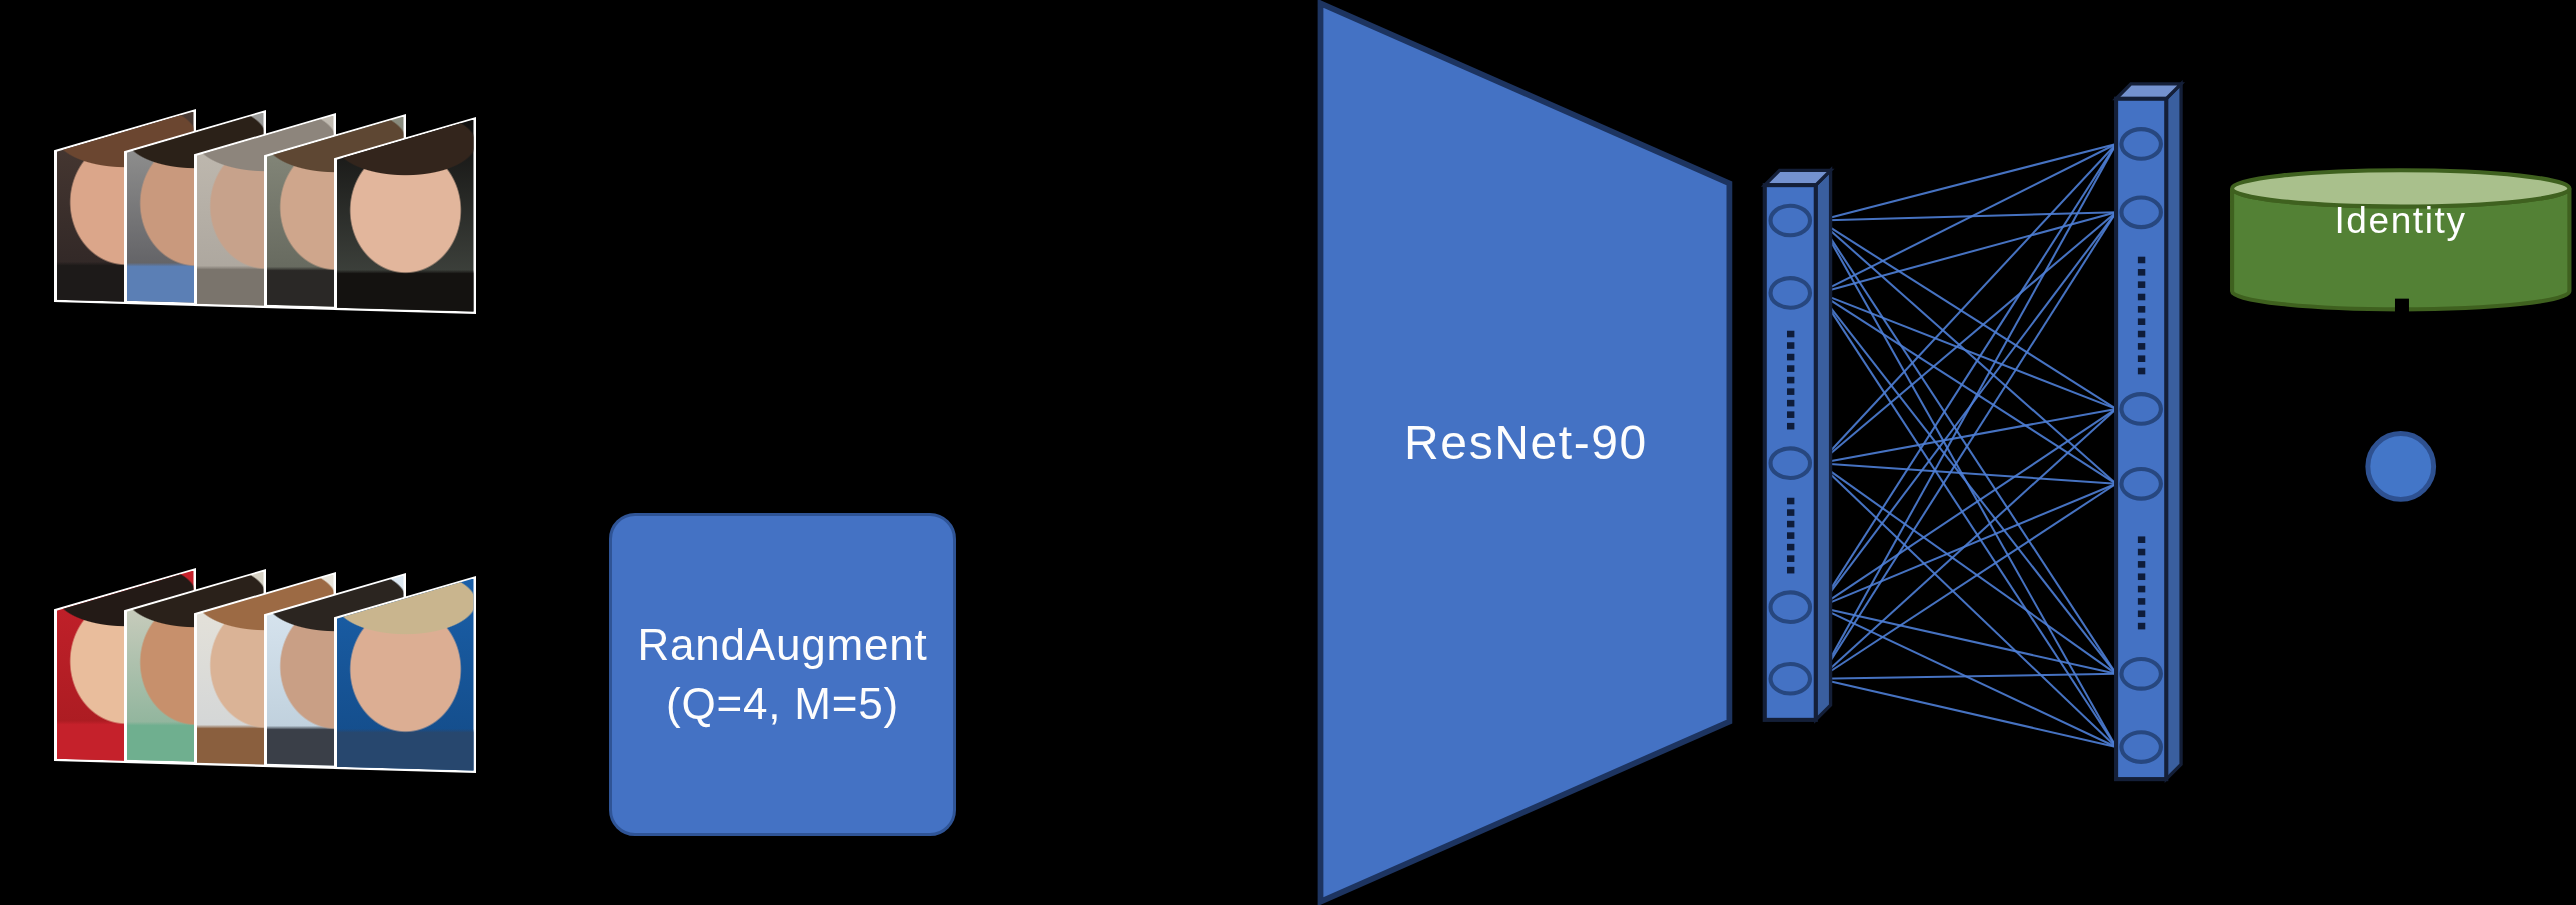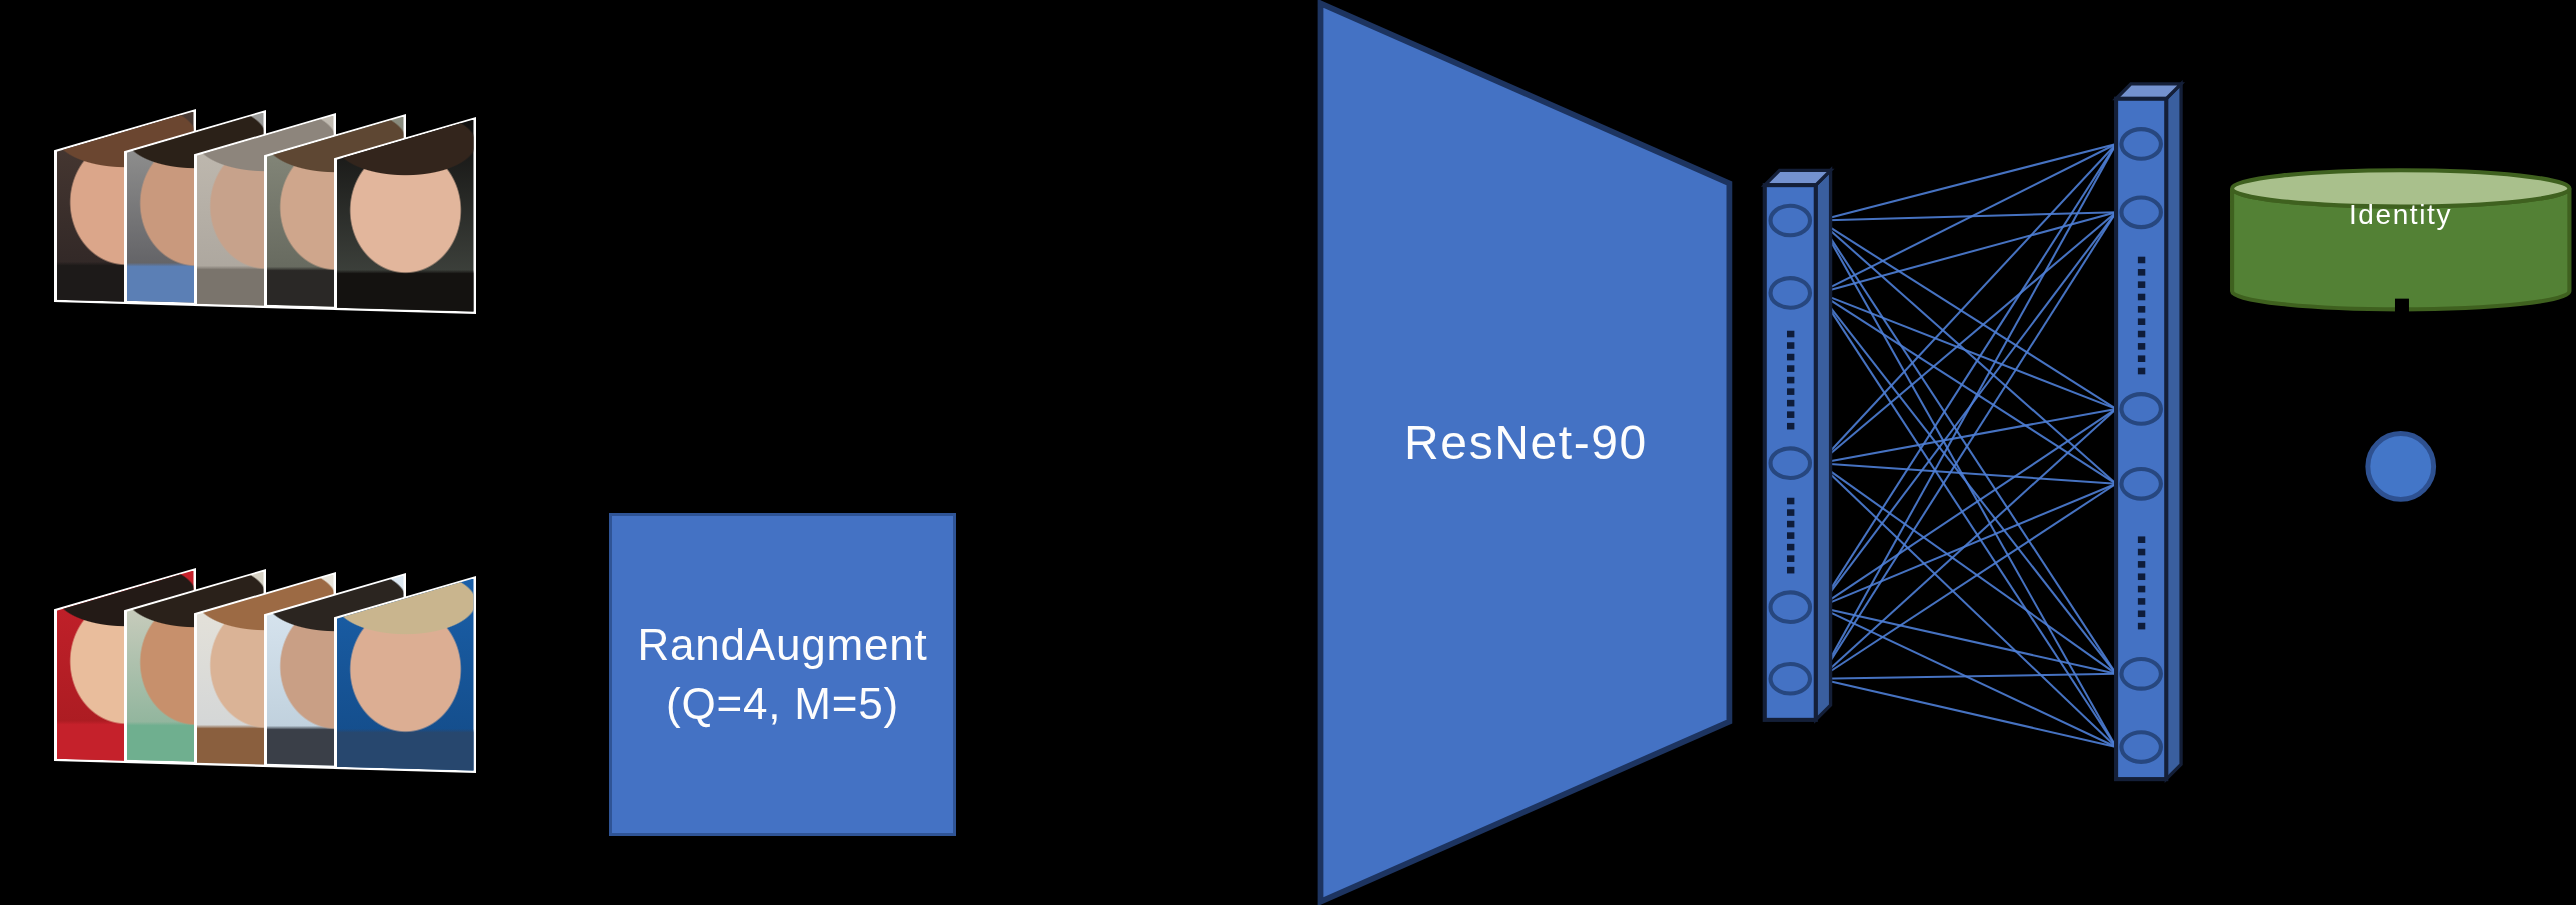--- a/index.html
+++ b/index.html
@@ -13,30 +13,30 @@
     clip-path:polygon(0 21%,100% 0,100% 100%,0 98%);
     background:#fff;
   }
   .card-face{
     position:absolute;left:2.5px;top:2.5px;right:2.5px;bottom:2.5px;
     clip-path:polygon(0 21%,100% 0,100% 100%,0 98%);
   }
   
   .proc-box{
     position:absolute;display:flex;flex-direction:column;align-items:center;justify-content:center;
-    text-align:center;box-sizing:border-box;
+    text-align:center;box-sizing:border-box;border-radius:26px;
   }
   .proc-box .l1{font-size:44px;letter-spacing:0.8px;line-height:1.32;}
   .proc-box .l2{font-size:44px;letter-spacing:0.8px;line-height:1.32;}
   
   .shape-label{
     position:absolute;text-align:center;letter-spacing:1.6px;
   }
   #resnet-label{left:1349px;top:415px;width:354px;font-size:48px;}
-  #db-label{left:2232px;top:197px;width:337px;font-size:28px;line-height:1.28;}
+  #db-label{left:2232px;top:197px;width:337px;font-size:37px;line-height:1.28;}
   svg{position:absolute;left:0;top:0;}
 </style>
 </head>
 <body>
 
 <div id="stage">
 
   <div id="stack-top">
       <div class="card" style="left: 54px; top: 109px; z-index: 1;">
         <div class="card-face" style="background-image: radial-gradient(52% 17% at 50% 12%, rgb(107, 70, 48) 0px, rgb(107, 70, 48) 97%, rgba(0, 0, 0, 0) 100%), radial-gradient(41% 33% at 50% 47%, rgb(219, 166, 138) 0px, rgb(219, 166, 138) 97%, rgba(0, 0, 0, 0) 100%), linear-gradient(rgba(0, 0, 0, 0) 78%, rgb(29, 26, 25) 80%), linear-gradient(rgb(74, 58, 51) 0%, rgb(44, 36, 36) 100%);"></div>

